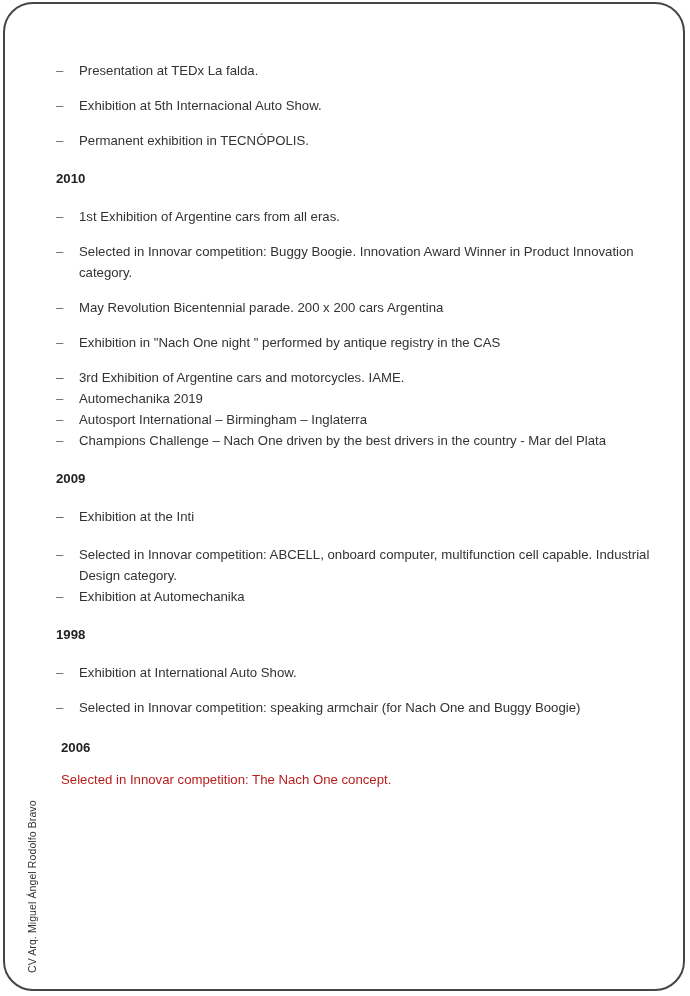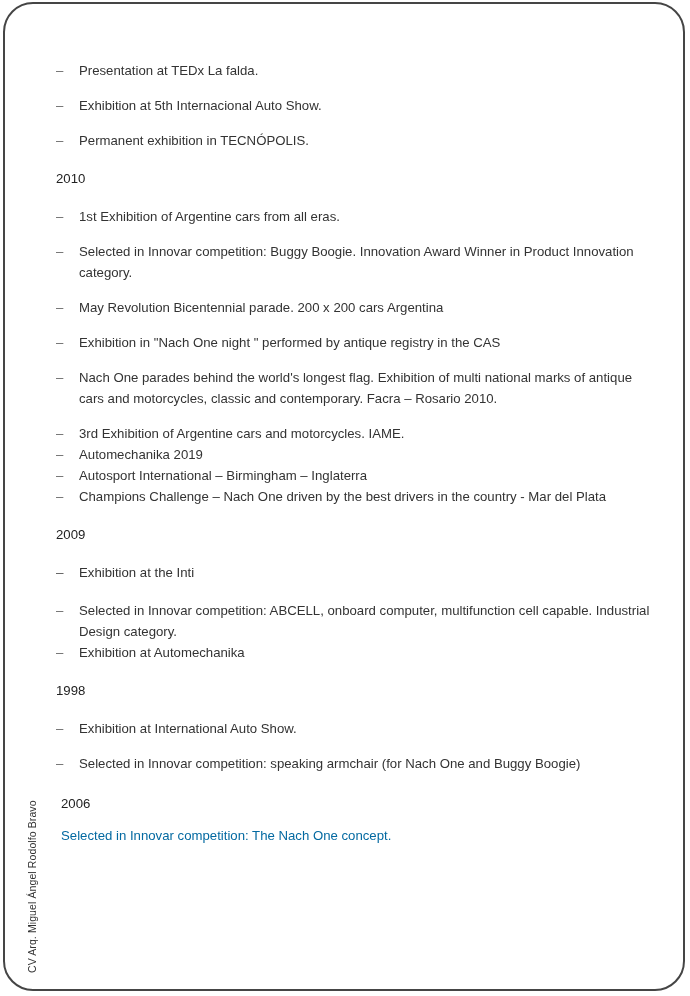--- a/index.html
+++ b/index.html
@@ -48,25 +48,25 @@
     position: relative;
     padding-left: 23px;
   }
   .dash {
     position: absolute;
     left: 0;
     top: 0;
     color: #666;
   }
   .year {
-    font-weight: normal;
+    font-weight: bold;
     color: #222;
   }
   .plain {
-    color: #0369a1;
+    color: #b91c1c;
   }
 </style>
 </head>
 <body>
 
 <div class="page-frame"></div>
 
 <div class="side-label">CV Arq. Miguel Ángel Rodolfo Bravo</div>
 
 <div class="content">
@@ -96,21 +96,20 @@
   <div class="item" style="margin-top:14px">
     <span class="dash">–</span>
     <span>May Revolution Bicentennial parade. 200 x 200 cars Argentina</span>
   </div>
   <div class="item" style="margin-top:14px">
     <span class="dash">–</span>
     <span>Exhibition in "Nach One night " performed by antique registry in the CAS</span>
   </div>
   <div class="item" style="margin-top:14px">
     <span class="dash">–</span>
-    <span>Nach One parades behind the world's longest flag. Exhibition of multi national marks  of antique cars and motorcycles, classic and contemporary. Facra – Rosario 2010.</span>
   </div>
   <div class="item" style="margin-top:14px">
     <span class="dash">–</span>
     <span>3rd Exhibition of Argentine cars and motorcycles. IAME.</span>
   </div>
   <div class="item">
     <span class="dash">–</span>
     <span>Automechanika 2019</span>
   </div>
   <div class="item">

